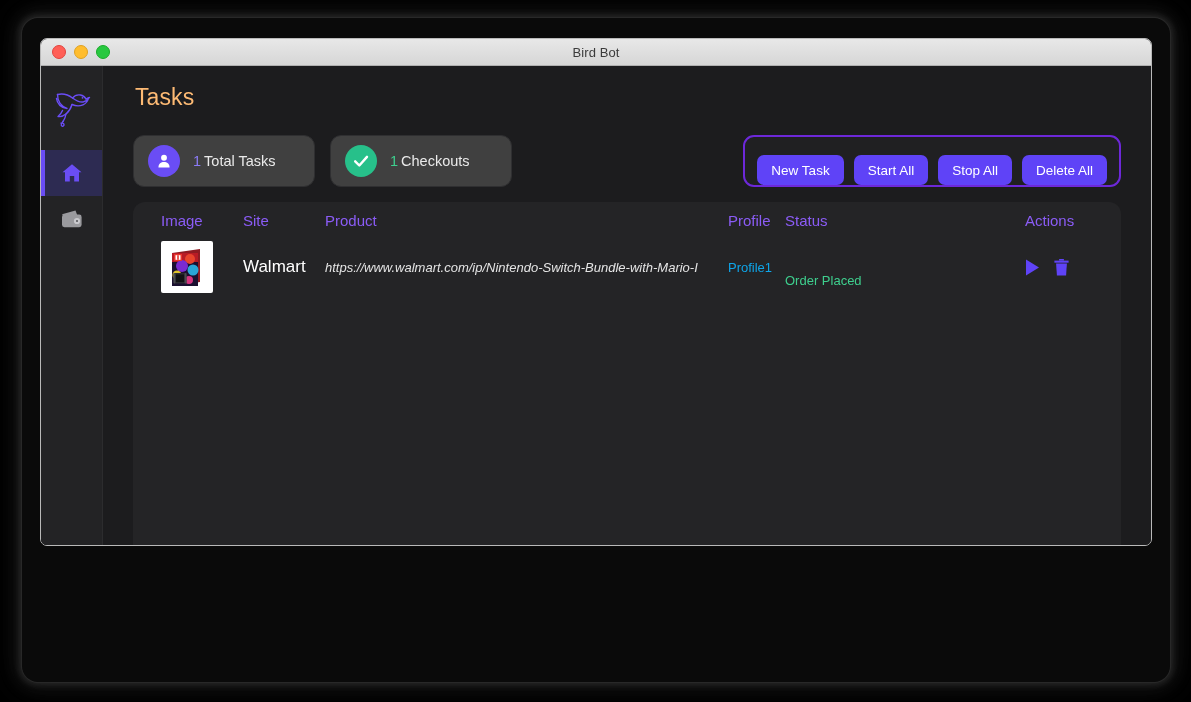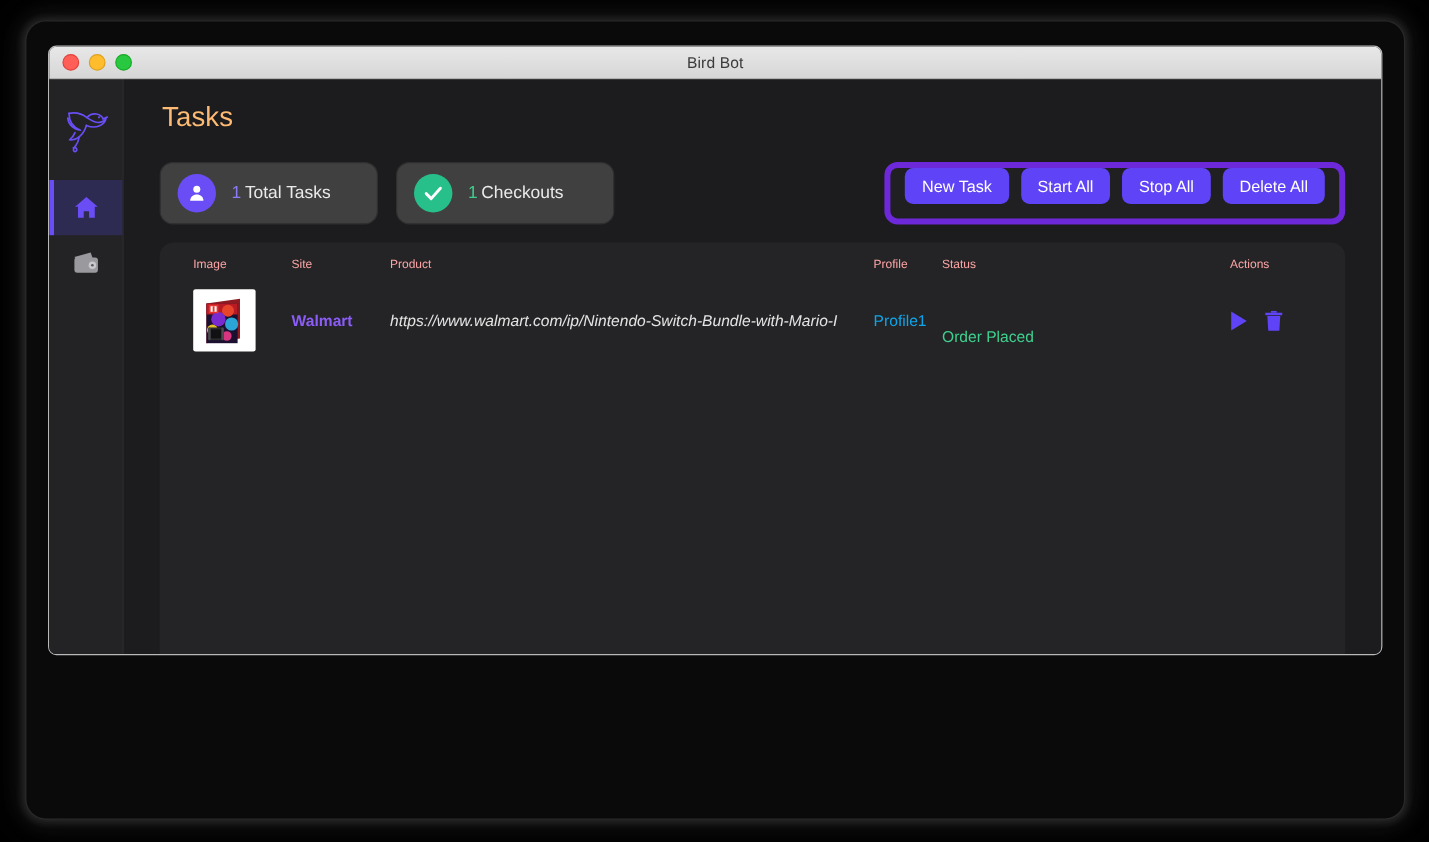--- a/index.html
+++ b/index.html
@@ -189,23 +189,23 @@
     font-weight: 400;
     margin-right: 3px;
   }
 
   
   .buttons-card {
     margin-left: auto;
     height: 52px;
     border-radius: 11px;
     background: #202022;
-    border: 5px solid #6d28d9;
-    display: flex;
-    align-items: flex-start;
+    border: 2px solid #6d28d9;
+    display: flex;
+    align-items: flex-end;
     gap: 10px;
     padding: 0 12px;
     box-sizing: border-box;
   }
 
   .btn {
     background: #5f43f7;
     color: #ffffff;
     border: none;
     border-radius: 7px;
@@ -230,22 +230,22 @@
   .table-head,
   .table-row {
     display: flex;
     align-items: center;
     box-sizing: border-box;
   }
 
   .table-head {
     height: 36px;
     padding: 0 0 0 28px;
-    font-size: 10px;
-    color: #fca5a5;
+    font-size: 15px;
+    color: #8b5cf6;
   }
 
   .table-row {
     height: 58px;
     padding: 0 0 0 28px;
     font-size: 12.5px;
     color: #e0e0e0;
   }
 
   .col-image   { flex: 0 0 82px; }
@@ -259,21 +259,21 @@
     width: 52px;
     height: 52px;
     background: #ffffff;
     border-radius: 2px;
     overflow: hidden;
     display: flex;
     align-items: center;
     justify-content: center;
   }
 
-  .cell-site    { font-size: 13px; color: #8b5cf6; font-weight: bold; }
+  .cell-site    { font-size: 17px; color: #ffffff; }
   .cell-product {
     font-size: 13px;
     color: #e4e4e4;
     white-space: nowrap;
     overflow: hidden;
     text-overflow: clip;
     font-style: italic;
   }
   .cell-profile { font-size: 13px; color: #0ea5e9; }
   .cell-status  { font-size: 13px; color: #3ecf8e; margin-top: 26px; }

